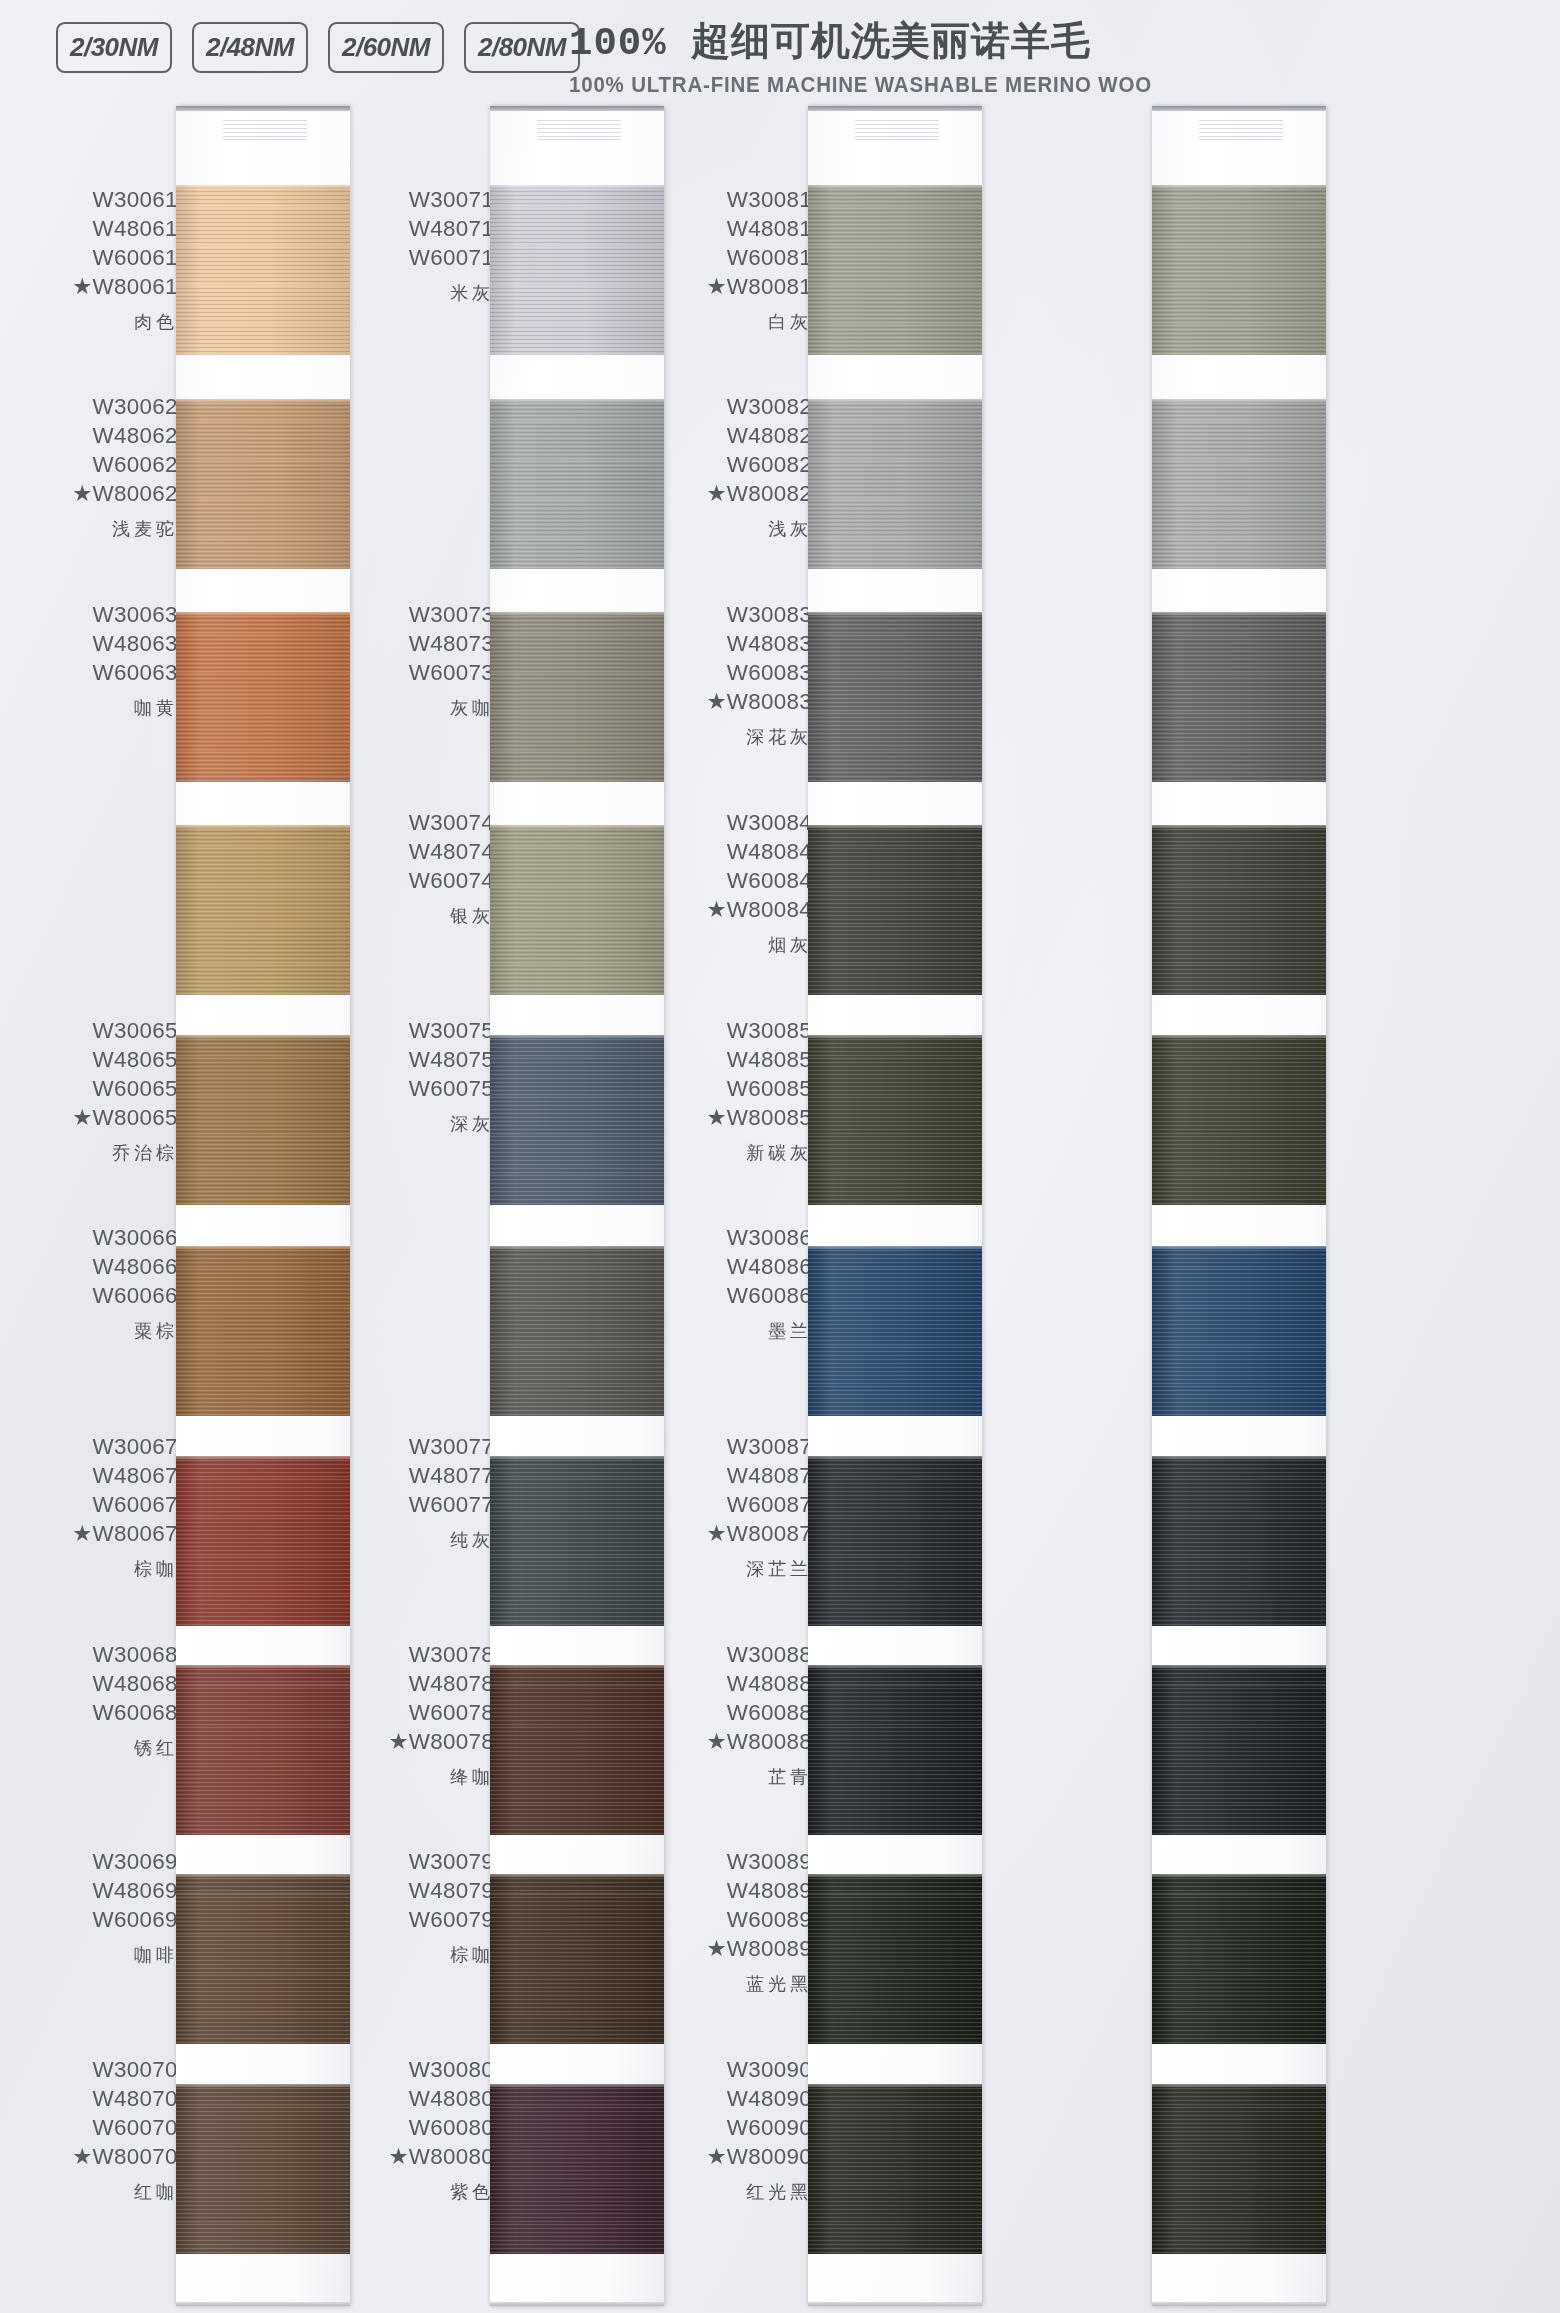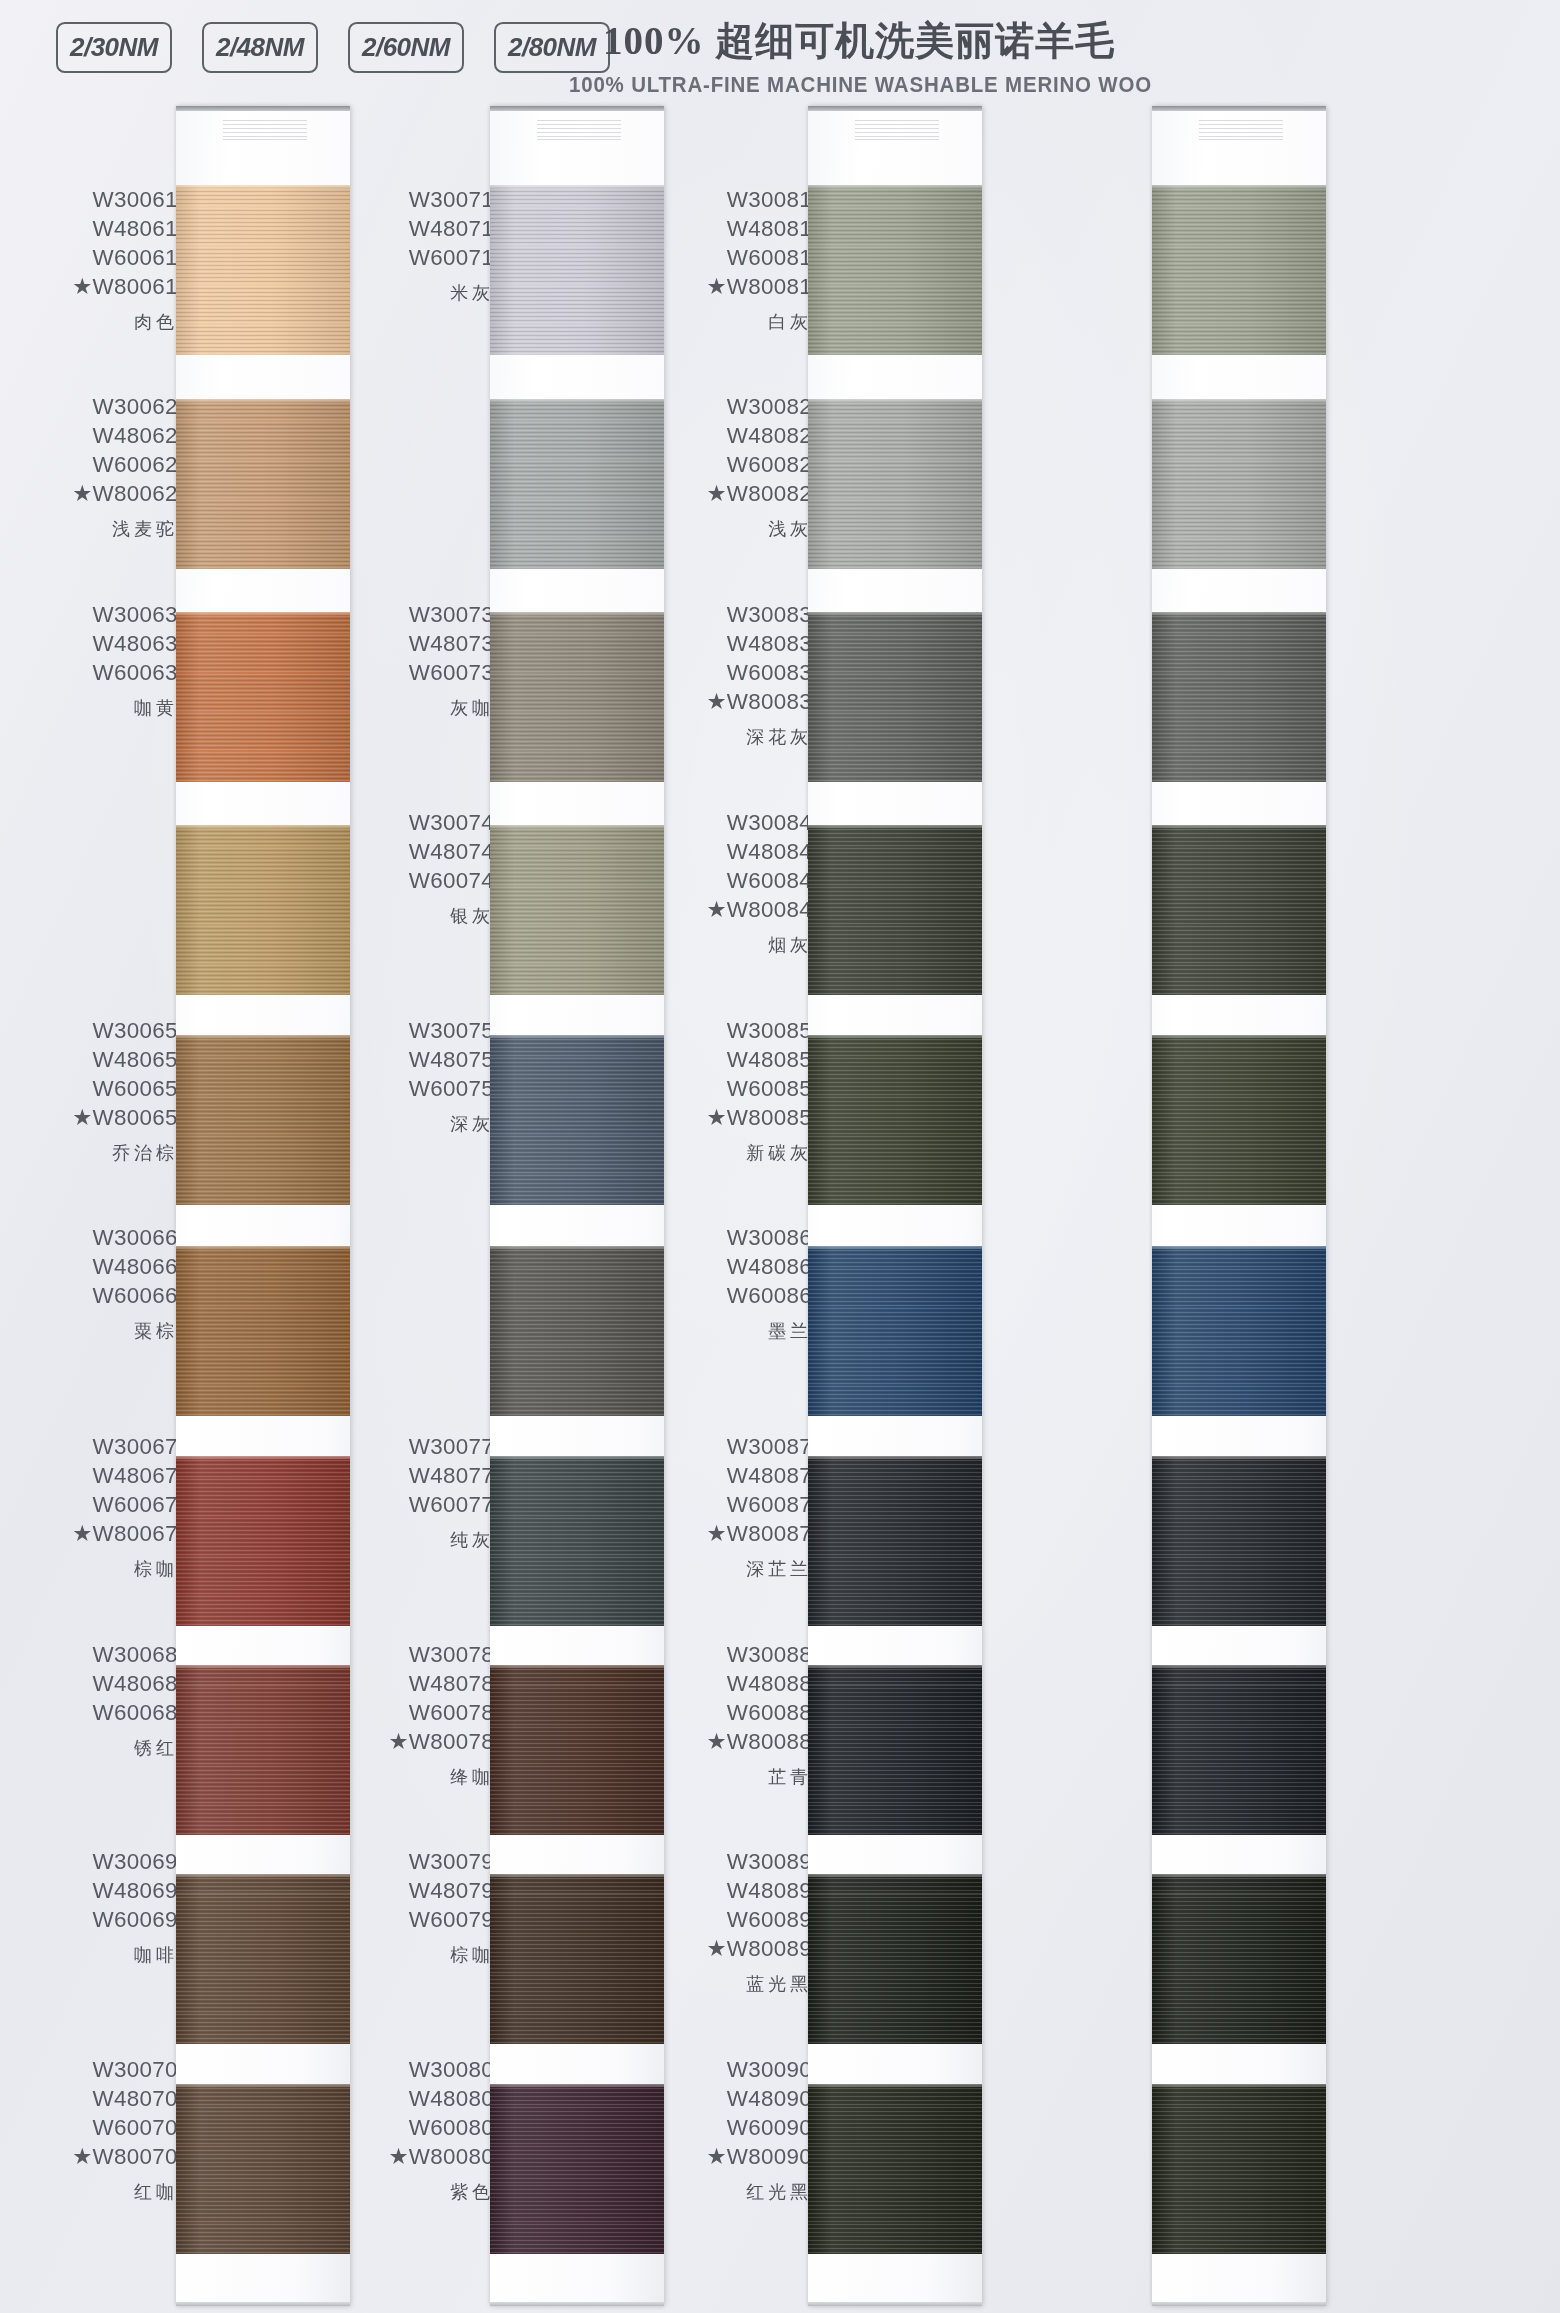--- a/index.html
+++ b/index.html
@@ -24,21 +24,21 @@
   }
 
   
   .header {
     position: absolute;
     left: 0; top: 0; width: 1560px; height: 94px;
     display: flex; align-items: center;
   }
   .gauge-row {
     position: absolute; left: 56px; top: 21.5px;
-    display: flex; gap: 30px;
+    display: flex; gap: 20px;
   }
   .gauge-chip {
     width: 116px; height: 51px;
     border: 2.4px solid #5d6168;
     border-radius: 8.8px;
     display: flex; align-items: center; justify-content: center;
     color: #4b4f56;
     font-size: 26px;
     font-weight: 700;
     font-style: italic;
@@ -48,22 +48,21 @@
   .title-block {
     position: absolute; left: 569px; top: 13.7px;
     width: 975px;
   }
   .title-cn {
     font-size: 39px;
     font-weight: 700;
     color: #4a4e55;
     letter-spacing: 1px;
     white-space: nowrap;
-    font-family: Liberation Serif, serif;
-    margin-left: 34px;
+    font-family: Liberation Mono, monospace;
   }
   .title-en {
     margin-top: 2.9px;
     font-size: 20.5px;
     font-weight: 700;
     color: #6a6e76;
     letter-spacing: 0.8px;
     white-space: nowrap;
     font-family: "Liberation Sans", sans-serif;
     transform: scaleY(1.12);

